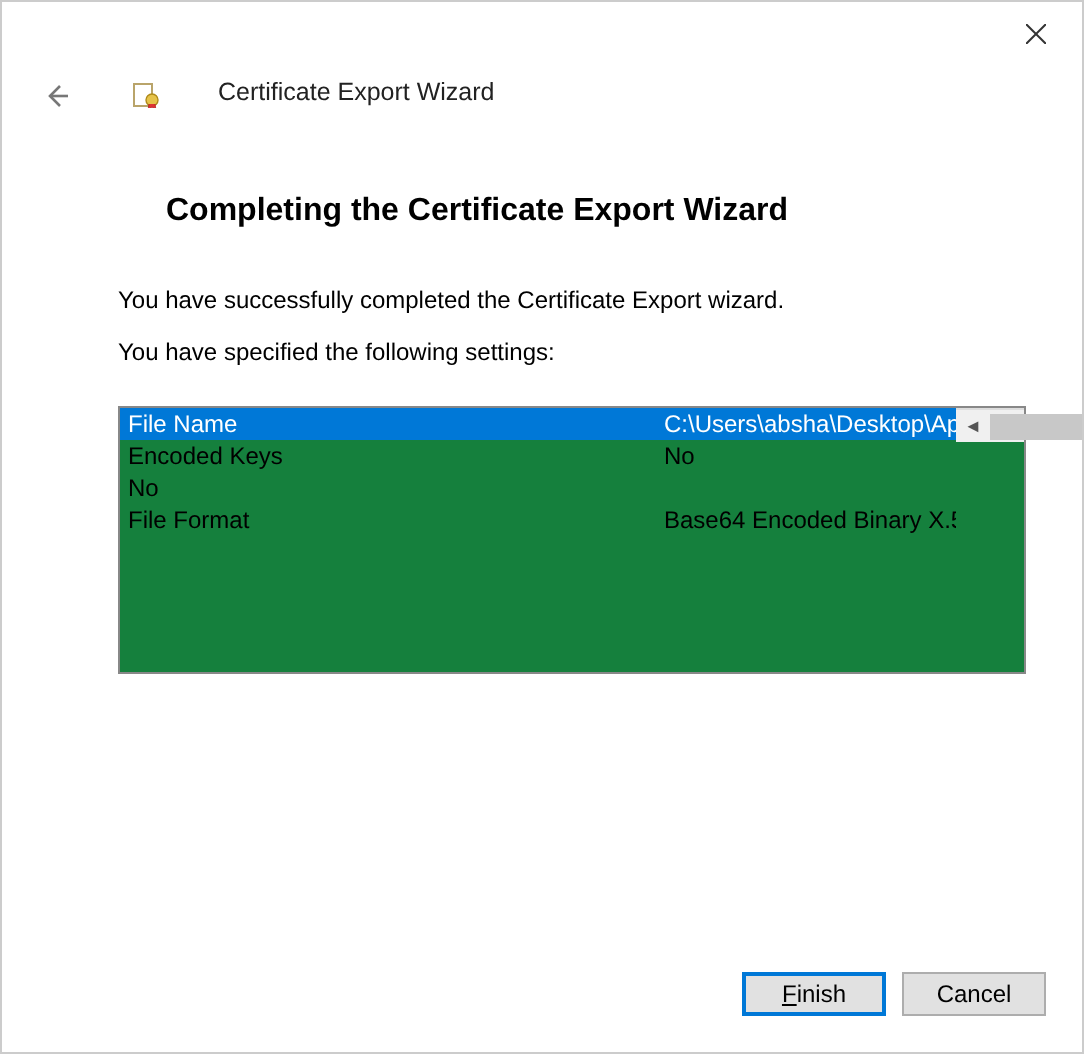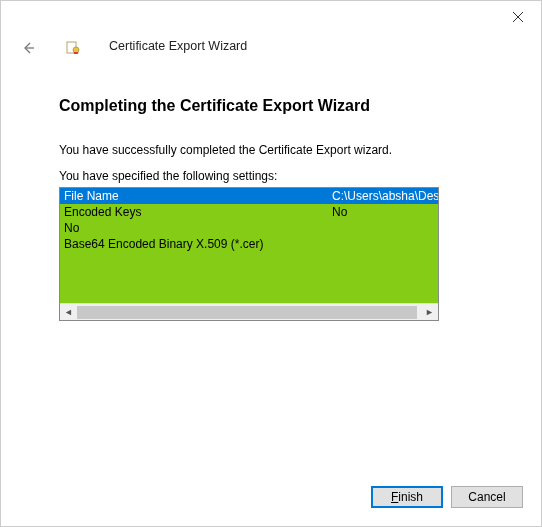--- a/index.html
+++ b/index.html
@@ -56,37 +56,38 @@
       color: #222;
     }
     .content {
       padding: 30px 58px 0 58px;
     }
     .heading {
       font-size: 16px;
       font-weight: 600;
       color: #000;
       margin-bottom: 28px;
+      margin-left: 24px;
     }
     .success-msg {
       font-size: 12px;
       margin-bottom: 12px;
     }
     .settings-label {
       font-size: 12px;
-      margin-bottom: 4px;
+      margin-bottom: 20px;
     }
     .settings-box {
       border: 1px solid #888;
-      background: #84cc16;
-      width: 380px;
+      background: #15803d;
+      width: 454px;
       height: 134px;
       position: relative;
       display: flex;
-      flex-direction: column;
+      flex-direction: row;
     }
     .settings-list {
       flex: 1;
       overflow: hidden;
       position: relative;
     }
     .settings-row {
       display: flex;
       font-size: 12px;
       line-height: 16px;
@@ -195,20 +196,21 @@
           <div class="col-val">C:\Users\absha\Desktop\AppGWAuthe</div>
         </div>
         <div class="settings-row">
           <div class="col-name">Encoded Keys</div>
           <div class="col-val">No</div>
         </div>
         <div class="settings-row">
           <div class="col-val">No</div>
         </div>
         <div class="settings-row">
+          <div class="col-name">File Format</div>
           <div class="col-val">Base64 Encoded Binary X.509 (*.cer)</div>
         </div>
       </div>
     <div class="hscroll">
       <div class="hscroll-btn">◄</div>
       <div class="hscroll-track">
         <div class="hscroll-thumb"></div>
       </div>
       <div class="hscroll-btn">►</div>
     </div>

